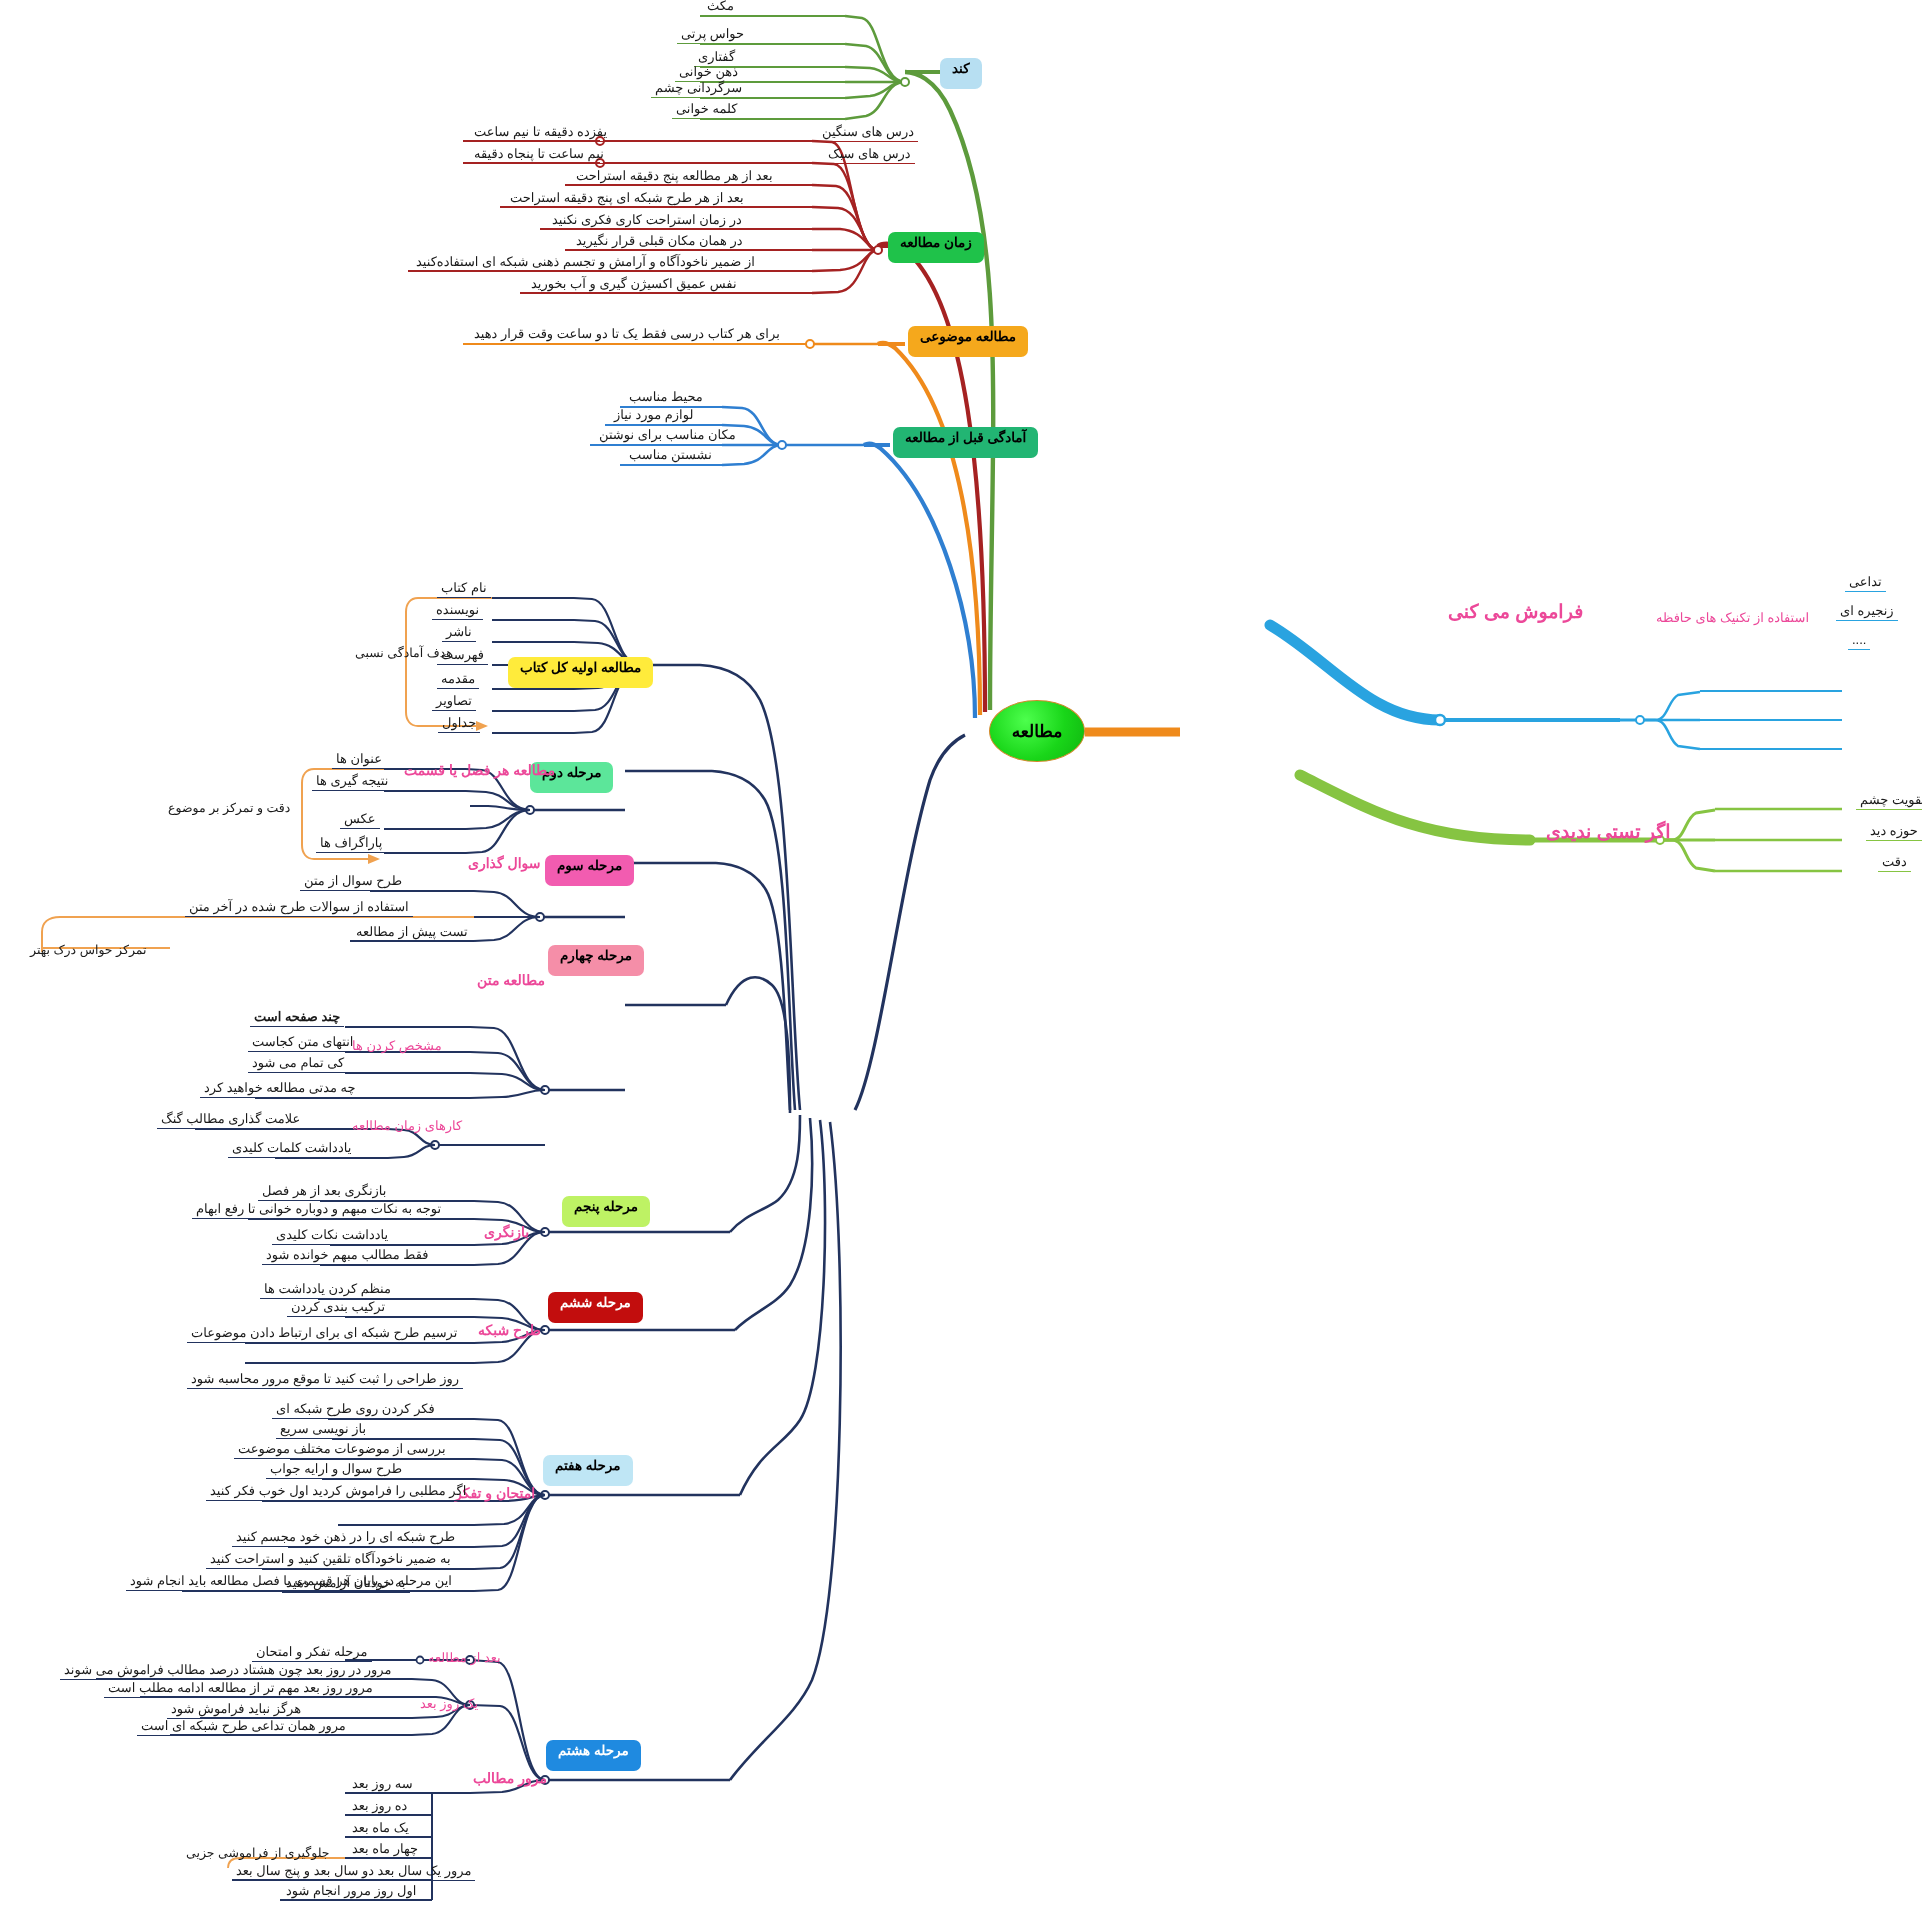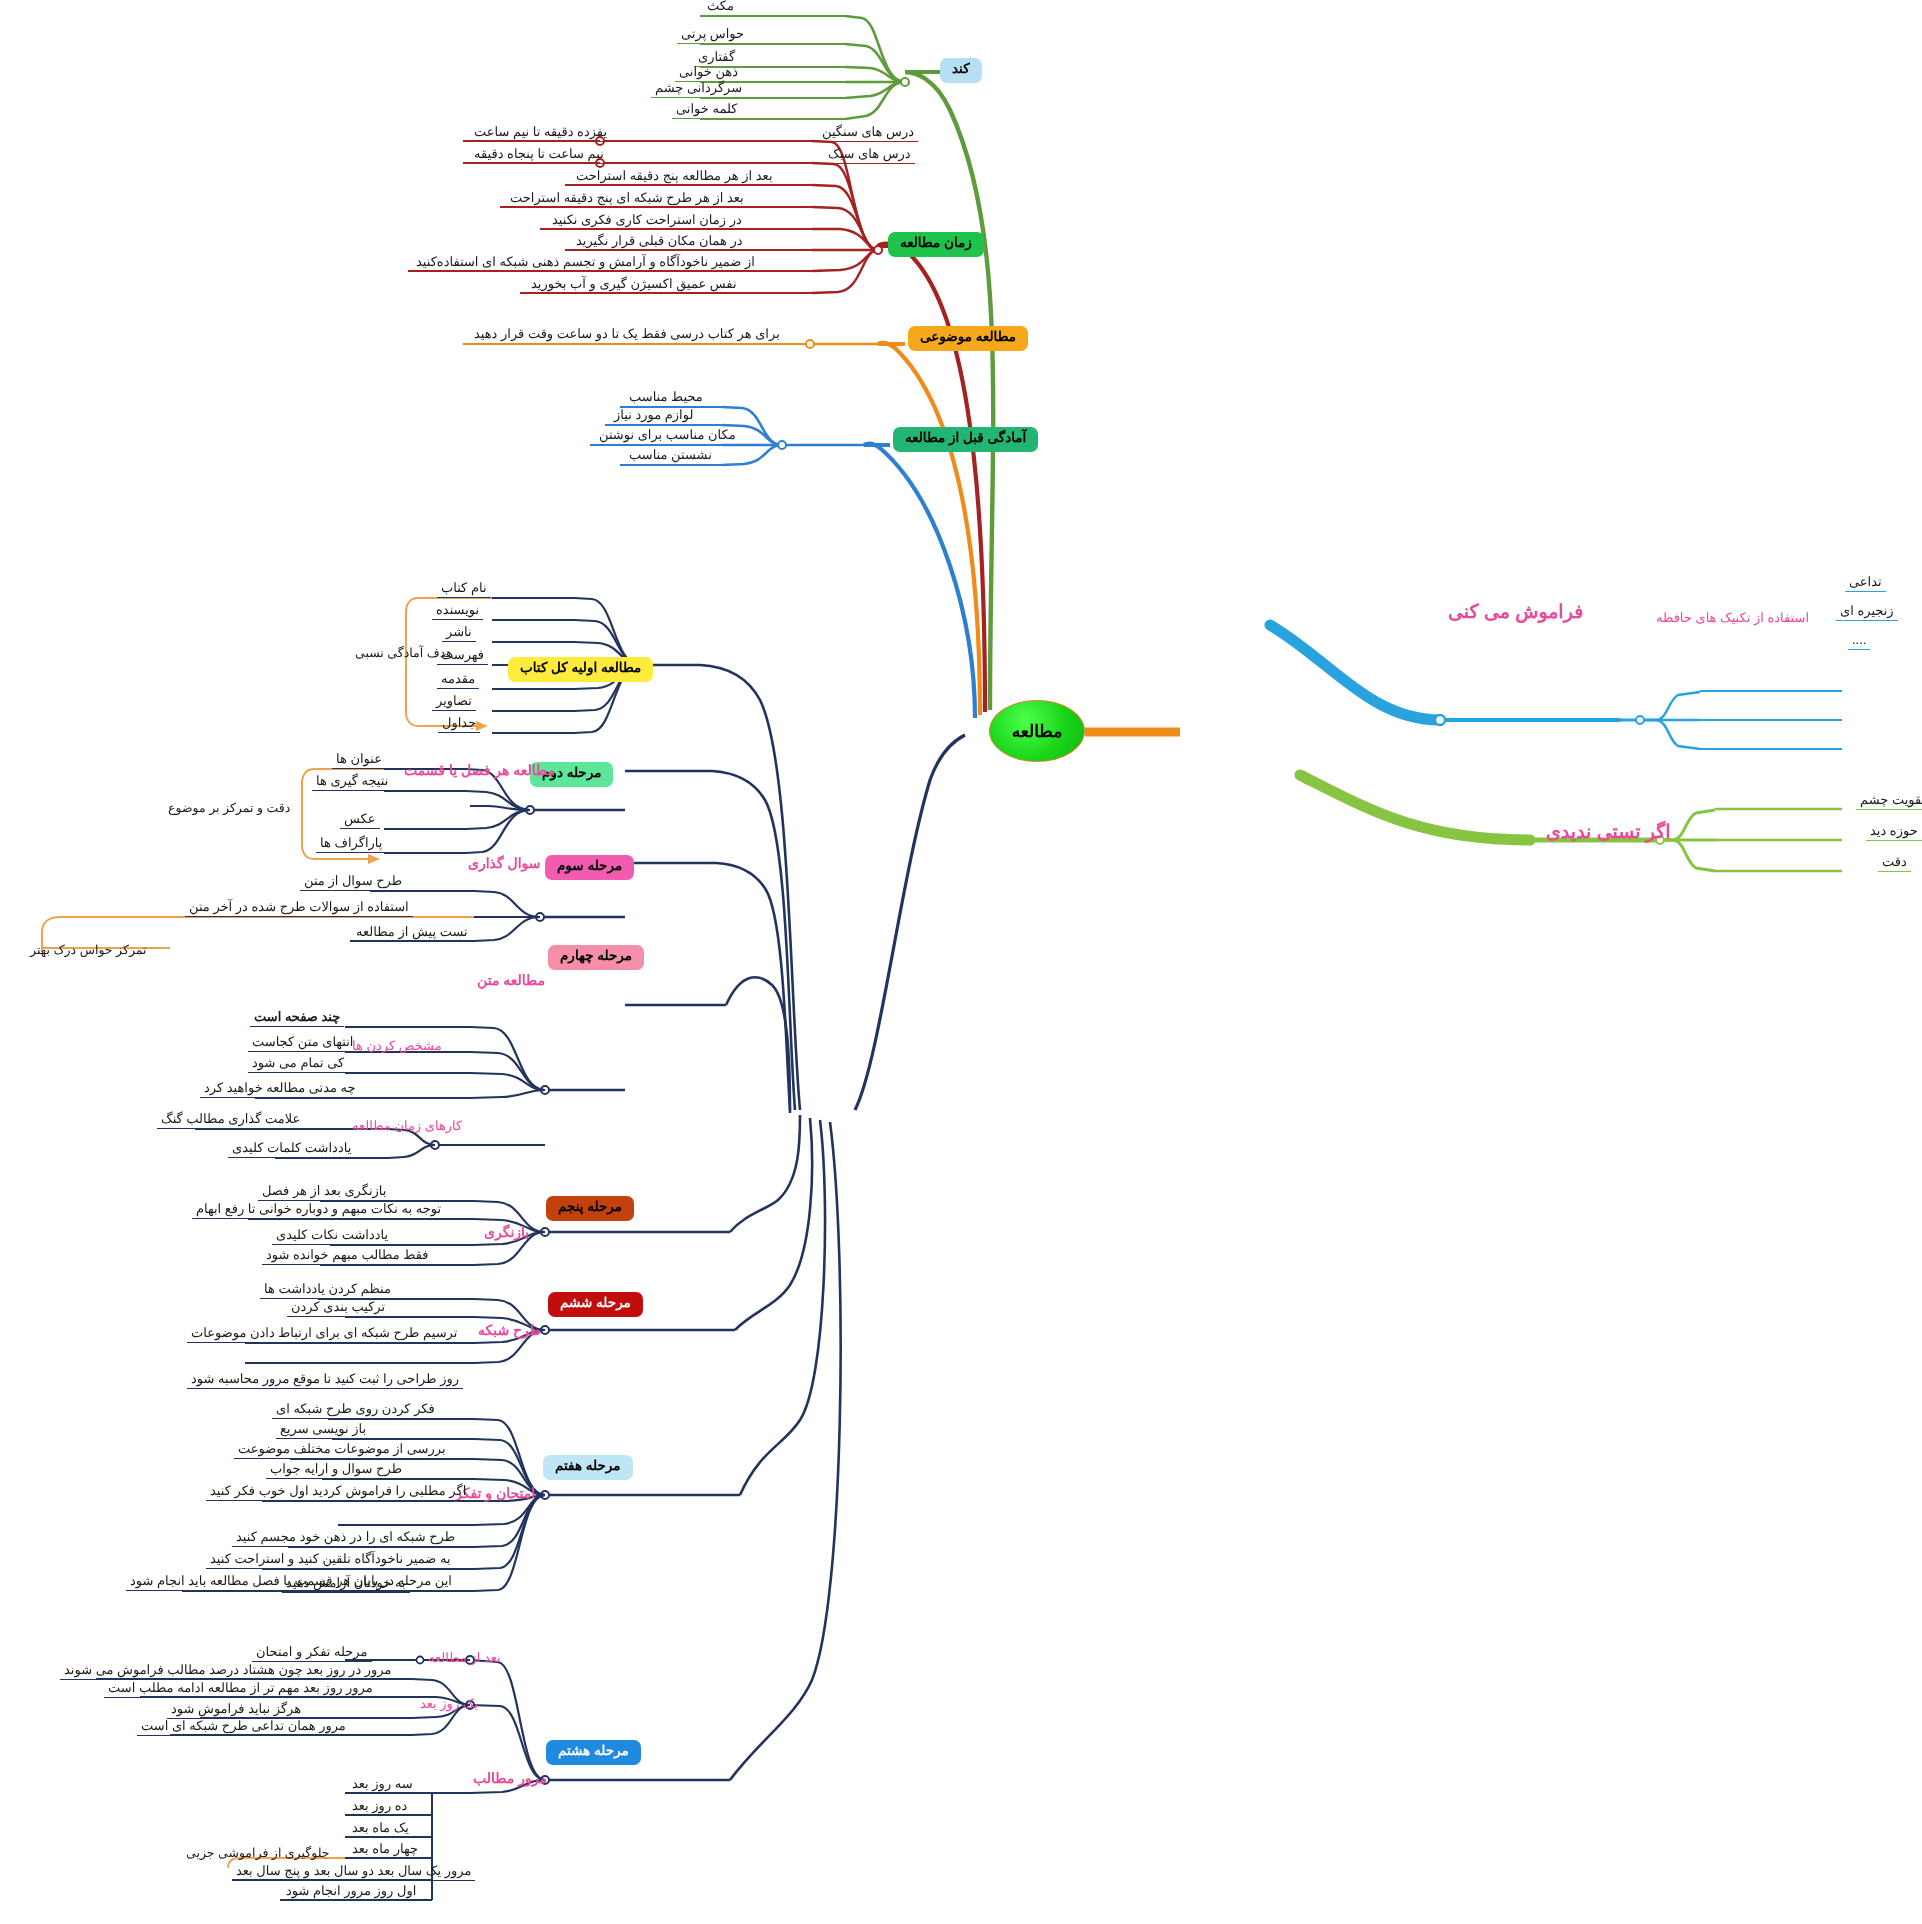--- a/index.html
+++ b/index.html
@@ -38,21 +38,21 @@
   }
 
   
   .badge {
     position:absolute;
     white-space:nowrap;
     font-weight:bold;
     font-size:13.5px;
     color:#000;
     border-radius:7px;
-    padding:3px 12px 6px 12px;
+    padding:3px 12px 12px 12px;
     line-height:1.15;
   }
 
   
   #center-node {
     position:absolute;
     background:#f90000;
     border:2px solid #ff6a6a;
     border-radius:14px;
     box-shadow:0 2px 4px rgba(0,0,0,.25);
@@ -432,21 +432,21 @@
   <div class="mid" style="left:477px; top:972px;">مطالعه متن</div>
   <div class="mid" style="left:352px; top:1038px; font-size:13px; font-weight:normal;">مشخص کردن ها</div>
   <div class="leaf thin" style="left:250px; top:1010px; border-color:#22335e;font-weight:bold;">چند صفحه است</div>
   <div class="leaf thin" style="left:248px; top:1035px; border-color:#22335e;">انتهای متن کجاست</div>
   <div class="leaf thin" style="left:248px; top:1056px; border-color:#22335e;">کی تمام می شود</div>
   <div class="leaf thin" style="left:200px; top:1081px; border-color:#22335e;">چه مدتی مطالعه خواهید کرد</div>
   <div class="mid" style="left:352px; top:1118px; font-size:13px; font-weight:normal;">کارهای زمان مطالعه</div>
   <div class="leaf thin mono-spread" style="left:157px; top:1112px; border-color:#22335e;">علامت گذاری مطالب گنگ</div>
   <div class="leaf thin" style="left:228px; top:1141px; border-color:#22335e;">یادداشت کلمات کلیدی</div>
 
-  <div class="badge" style="left:546px; top:1196px; background:#c2410c;">مرحله پنجم</div>
+  <div class="badge" style="left:562px; top:1196px; background:#bef264;">مرحله پنجم</div>
   <div class="mid" style="left:484px; top:1224px;">بازنگری</div>
   <div class="leaf thin" style="left:258px; top:1184px; border-color:#22335e;">بازنگری بعد از هر فصل</div>
   <div class="leaf thin" style="left:192px; top:1202px; border-color:#22335e;">توجه به نکات مبهم و دوباره خوانی تا رفع ابهام</div>
   <div class="leaf thin" style="left:272px; top:1228px; border-color:#22335e;">یادداشت نکات کلیدی</div>
   <div class="leaf thin" style="left:262px; top:1248px; border-color:#22335e;">فقط مطالب مبهم خوانده شود</div>
 
   <div class="badge" style="left:548px; top:1292px; background:#c20d0d; color:#fff;">مرحله ششم</div>
   <div class="mid" style="left:478px; top:1322px;">طرح شبکه</div>
   <div class="leaf thin" style="left:260px; top:1282px; border-color:#22335e;">منظم کردن یادداشت ها</div>
   <div class="leaf thin" style="left:287px; top:1300px; border-color:#22335e;">ترکیب بندی کردن</div>

